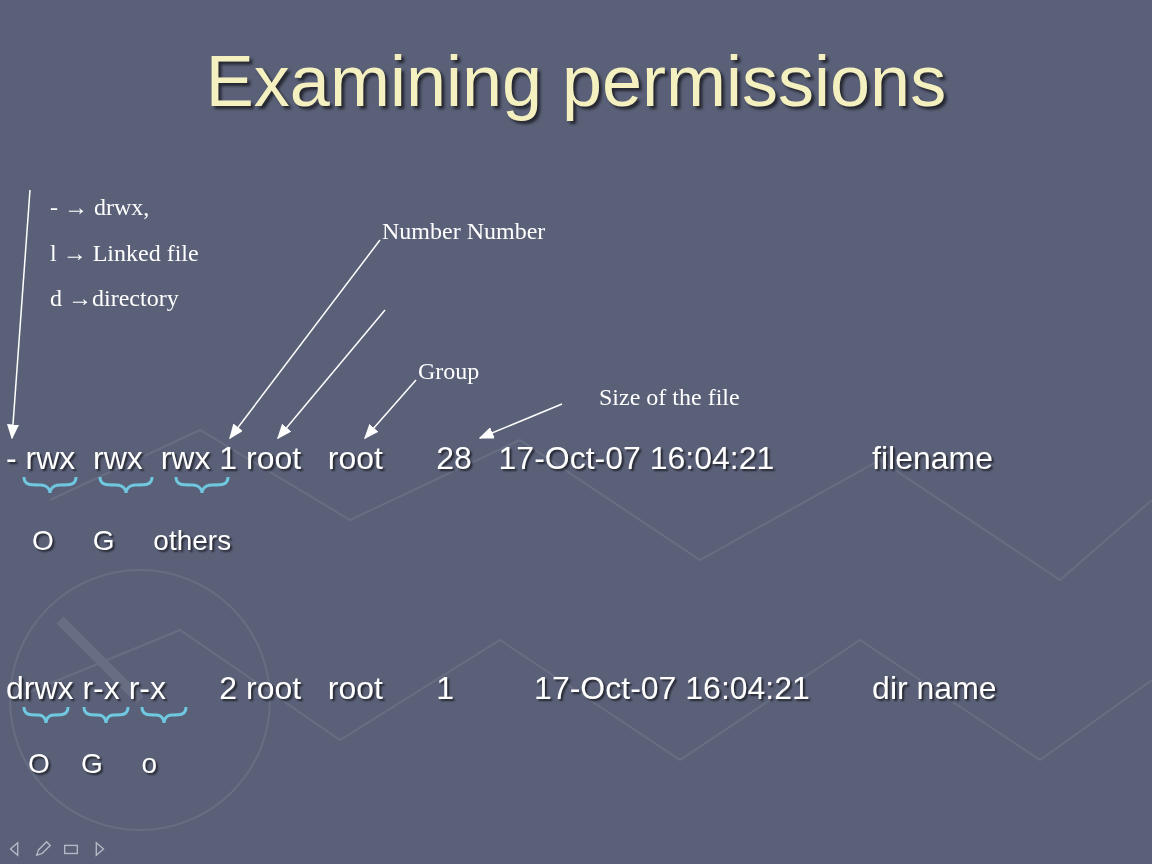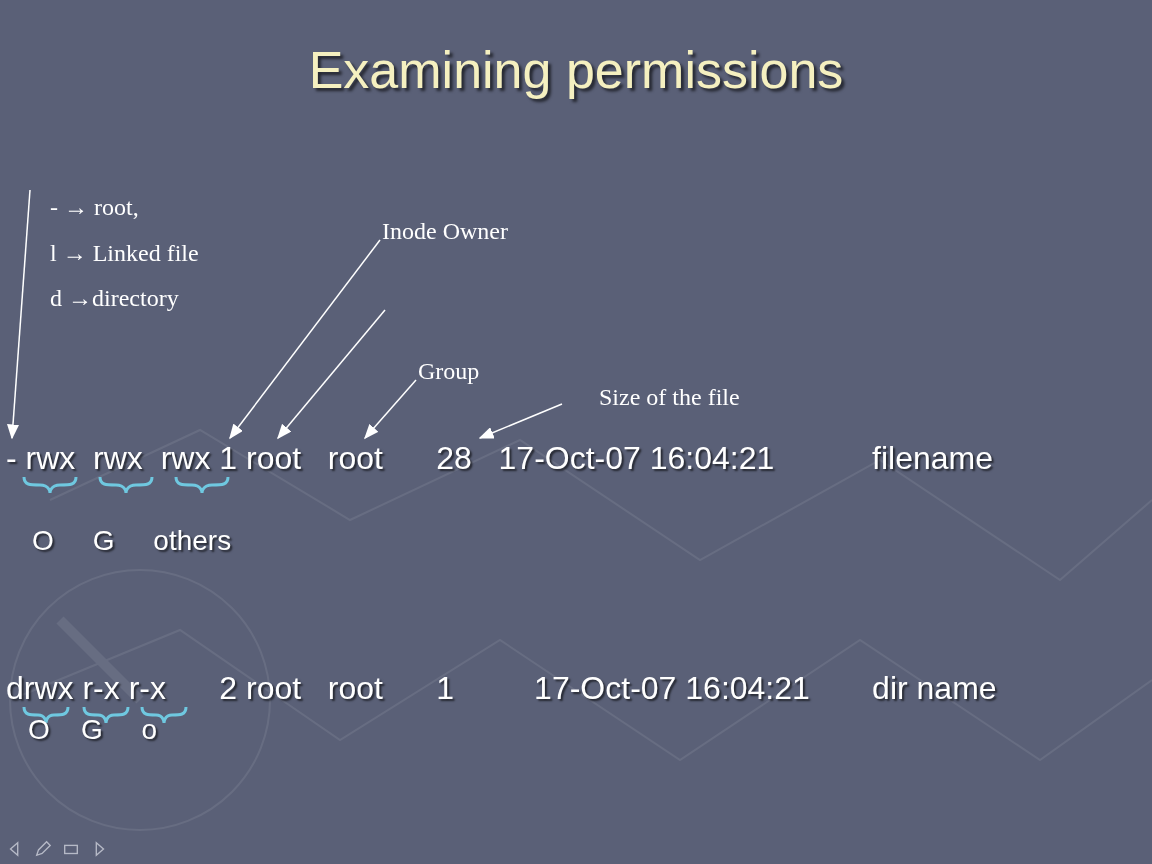--- a/index.html
+++ b/index.html
@@ -23,21 +23,21 @@
     inset: 0;
     opacity: 0.08;
     pointer-events: none;
   }
   .title {
     position: absolute;
     top: 40px;
     left: 0;
     width: 100%;
     text-align: center;
-    font-size: 52px;
+    font-size: 72px;
     color: #f5f0c0;
     text-shadow: 3px 3px 3px rgba(0,0,0,0.6);
     font-weight: normal;
     font-family: Verdana, Arial, sans-serif;
   }
   .serif { font-family: "Times New Roman", Times, serif; }
   .abs { position: absolute; }
   .legend {
     position: absolute;
     top: 185px;
@@ -100,31 +100,31 @@
     <path d="M50 500 L200 430 L350 520 L520 440 L700 560 L880 460 L1060 580 L1152 500" stroke="#ffffff" stroke-width="2" fill="none"></path>
     <path d="M10 700 L180 630 L340 740 L500 640 L680 760 L860 640 L1040 760 L1152 680" stroke="#ffffff" stroke-width="2" fill="none"></path>
     <circle cx="140" cy="700" r="130" stroke="#ffffff" stroke-width="2" fill="none"></circle>
     <line x1="140" y1="700" x2="60" y2="620" stroke="#ffffff" stroke-width="10"></line>
   </svg>
 
   <div class="title">Examining permissions</div>
 
   <div class="legend serif">
     <div>
-      <span>- </span><span>→</span><span> root,</span>
+      <span>- </span><span>→</span><span> drwx,</span>
     </div>
     <div>
       <span>l </span><span>→</span><span> Linked file</span>
     </div>
     <div>
       <span>d </span><span>→</span><span>directory</span>
     </div>
   </div>
 
-  <div class="abs label serif" style="top:218px; left:382px;">Inode Owner</div>
+  <div class="abs label serif" style="top:218px; left:382px;">Number Number</div>
   <div class="abs label serif" style="top:358px; left:418px;">Group</div>
   <div class="abs label serif" style="top:384px; left:564px;margin-left:35px;">Size of the file</div>
 
   <svg class="abs" style="top:0; left:0;" width="1152" height="864">
     <defs>
       <marker id="arrowhead" markerWidth="10" markerHeight="8" refX="9" refY="4" orient="auto">
         <path d="M0,0 L10,4 L0,8 Z" class="arrow-head"></path>
       </marker>
     </defs>
 
@@ -153,21 +153,21 @@
   <div class="sublabel" style="top:525px; left:32px;">O     G     others</div>
 
   <div class="listing" style="top:670px; left:6px;">drwx r-x r-x      2 root   root      1         17-Oct-07 16:04:21       dir name</div>
 
   <svg class="abs" style="top:705px; left:0;" width="220" height="30">
     <path d="M24 2 C24 10, 30 10, 38 10 C46 10, 46 18, 46 18 C46 18, 46 10, 54 10 C62 10, 68 10, 68 2" class="brace"></path>
     <path d="M84 2 C84 10, 90 10, 98 10 C106 10, 106 18, 106 18 C106 18, 106 10, 114 10 C122 10, 128 10, 128 2" class="brace"></path>
     <path d="M142 2 C142 10, 148 10, 156 10 C164 10, 164 18, 164 18 C164 18, 164 10, 172 10 C180 10, 186 10, 186 2" class="brace"></path>
   </svg>
 
-  <div class="sublabel" style="top:714px; left:28px;">O    G     o</div>
+  <div class="sublabel" style="top:748px; left:28px;">O    G     o</div>
 
   <div class="navbar">
     <svg class="nav-icon" viewBox="0 0 20 20">
         <path d="M13 3 L5 10 L13 17 Z" fill="none" stroke="currentColor" stroke-width="1.5"></path>
       </svg>
     <svg class="nav-icon" viewBox="0 0 20 20">
         <path d="M3 17 L5 11 L14 2 L18 6 L9 15 Z" fill="none" stroke="currentColor" stroke-width="1.5"></path>
       </svg>
     <svg class="nav-icon" viewBox="0 0 20 20">
         <rect x="3" y="6" width="14" height="9" fill="none" stroke="currentColor" stroke-width="1.5"></rect>

